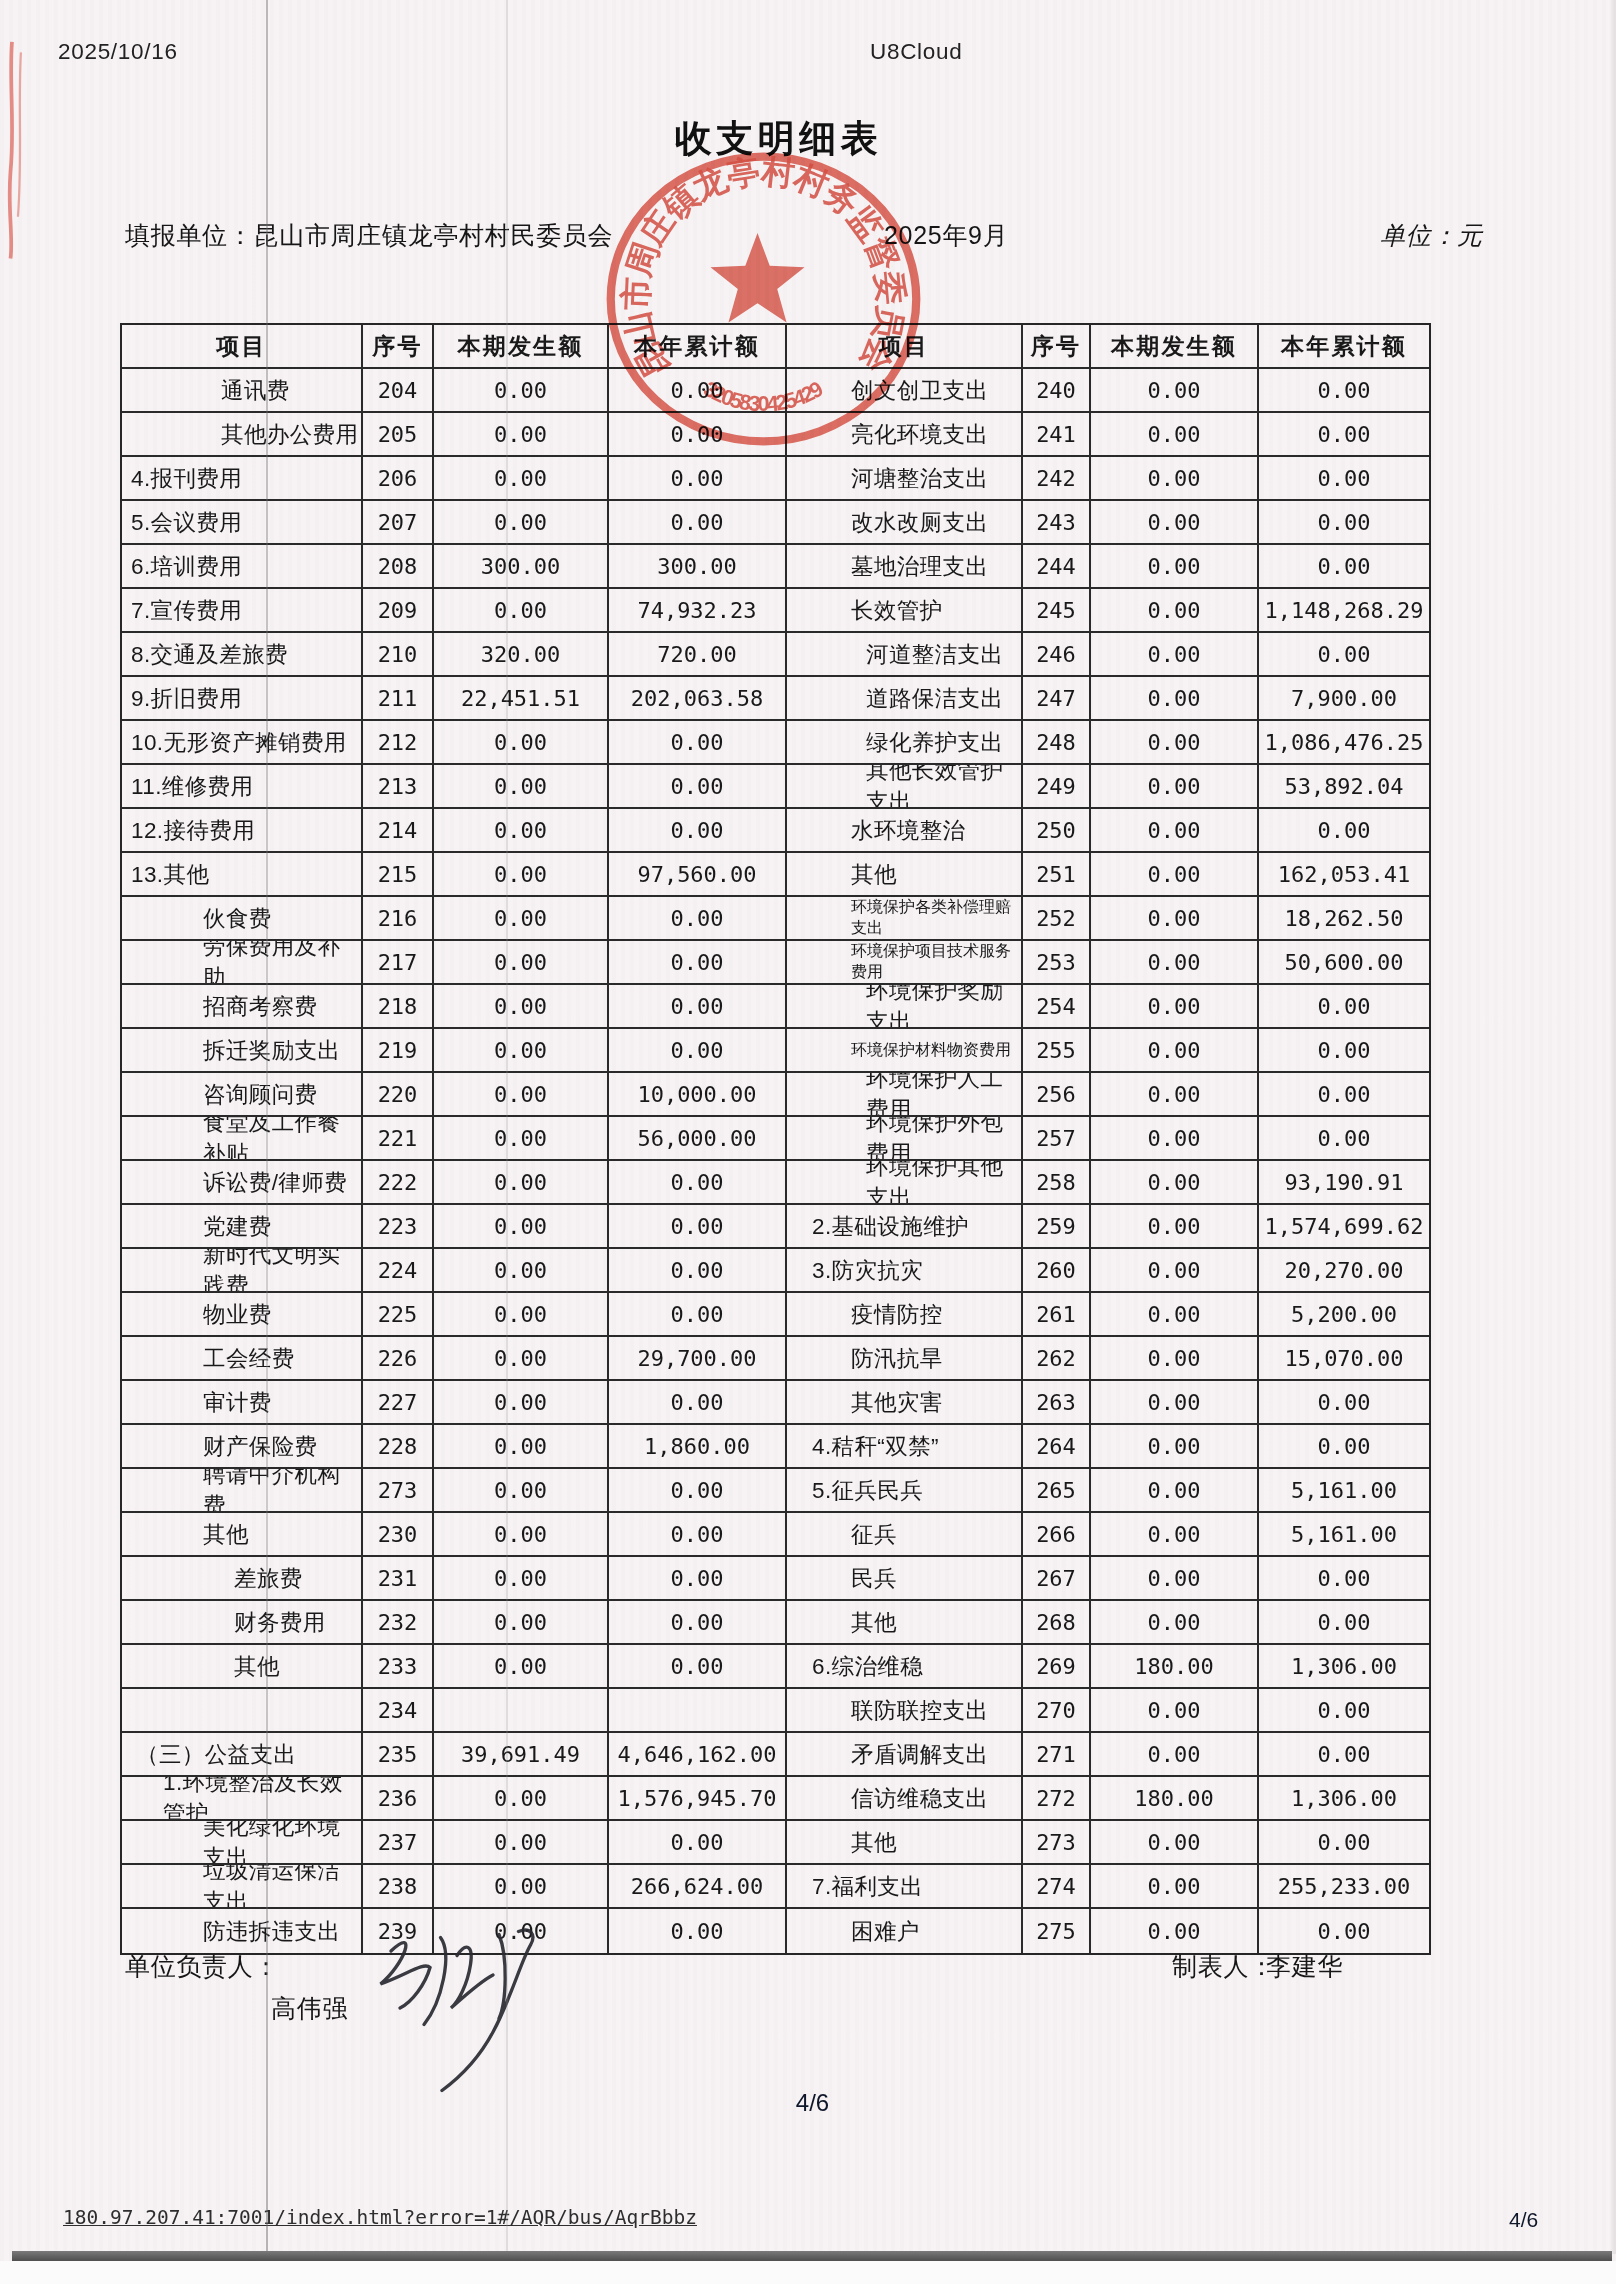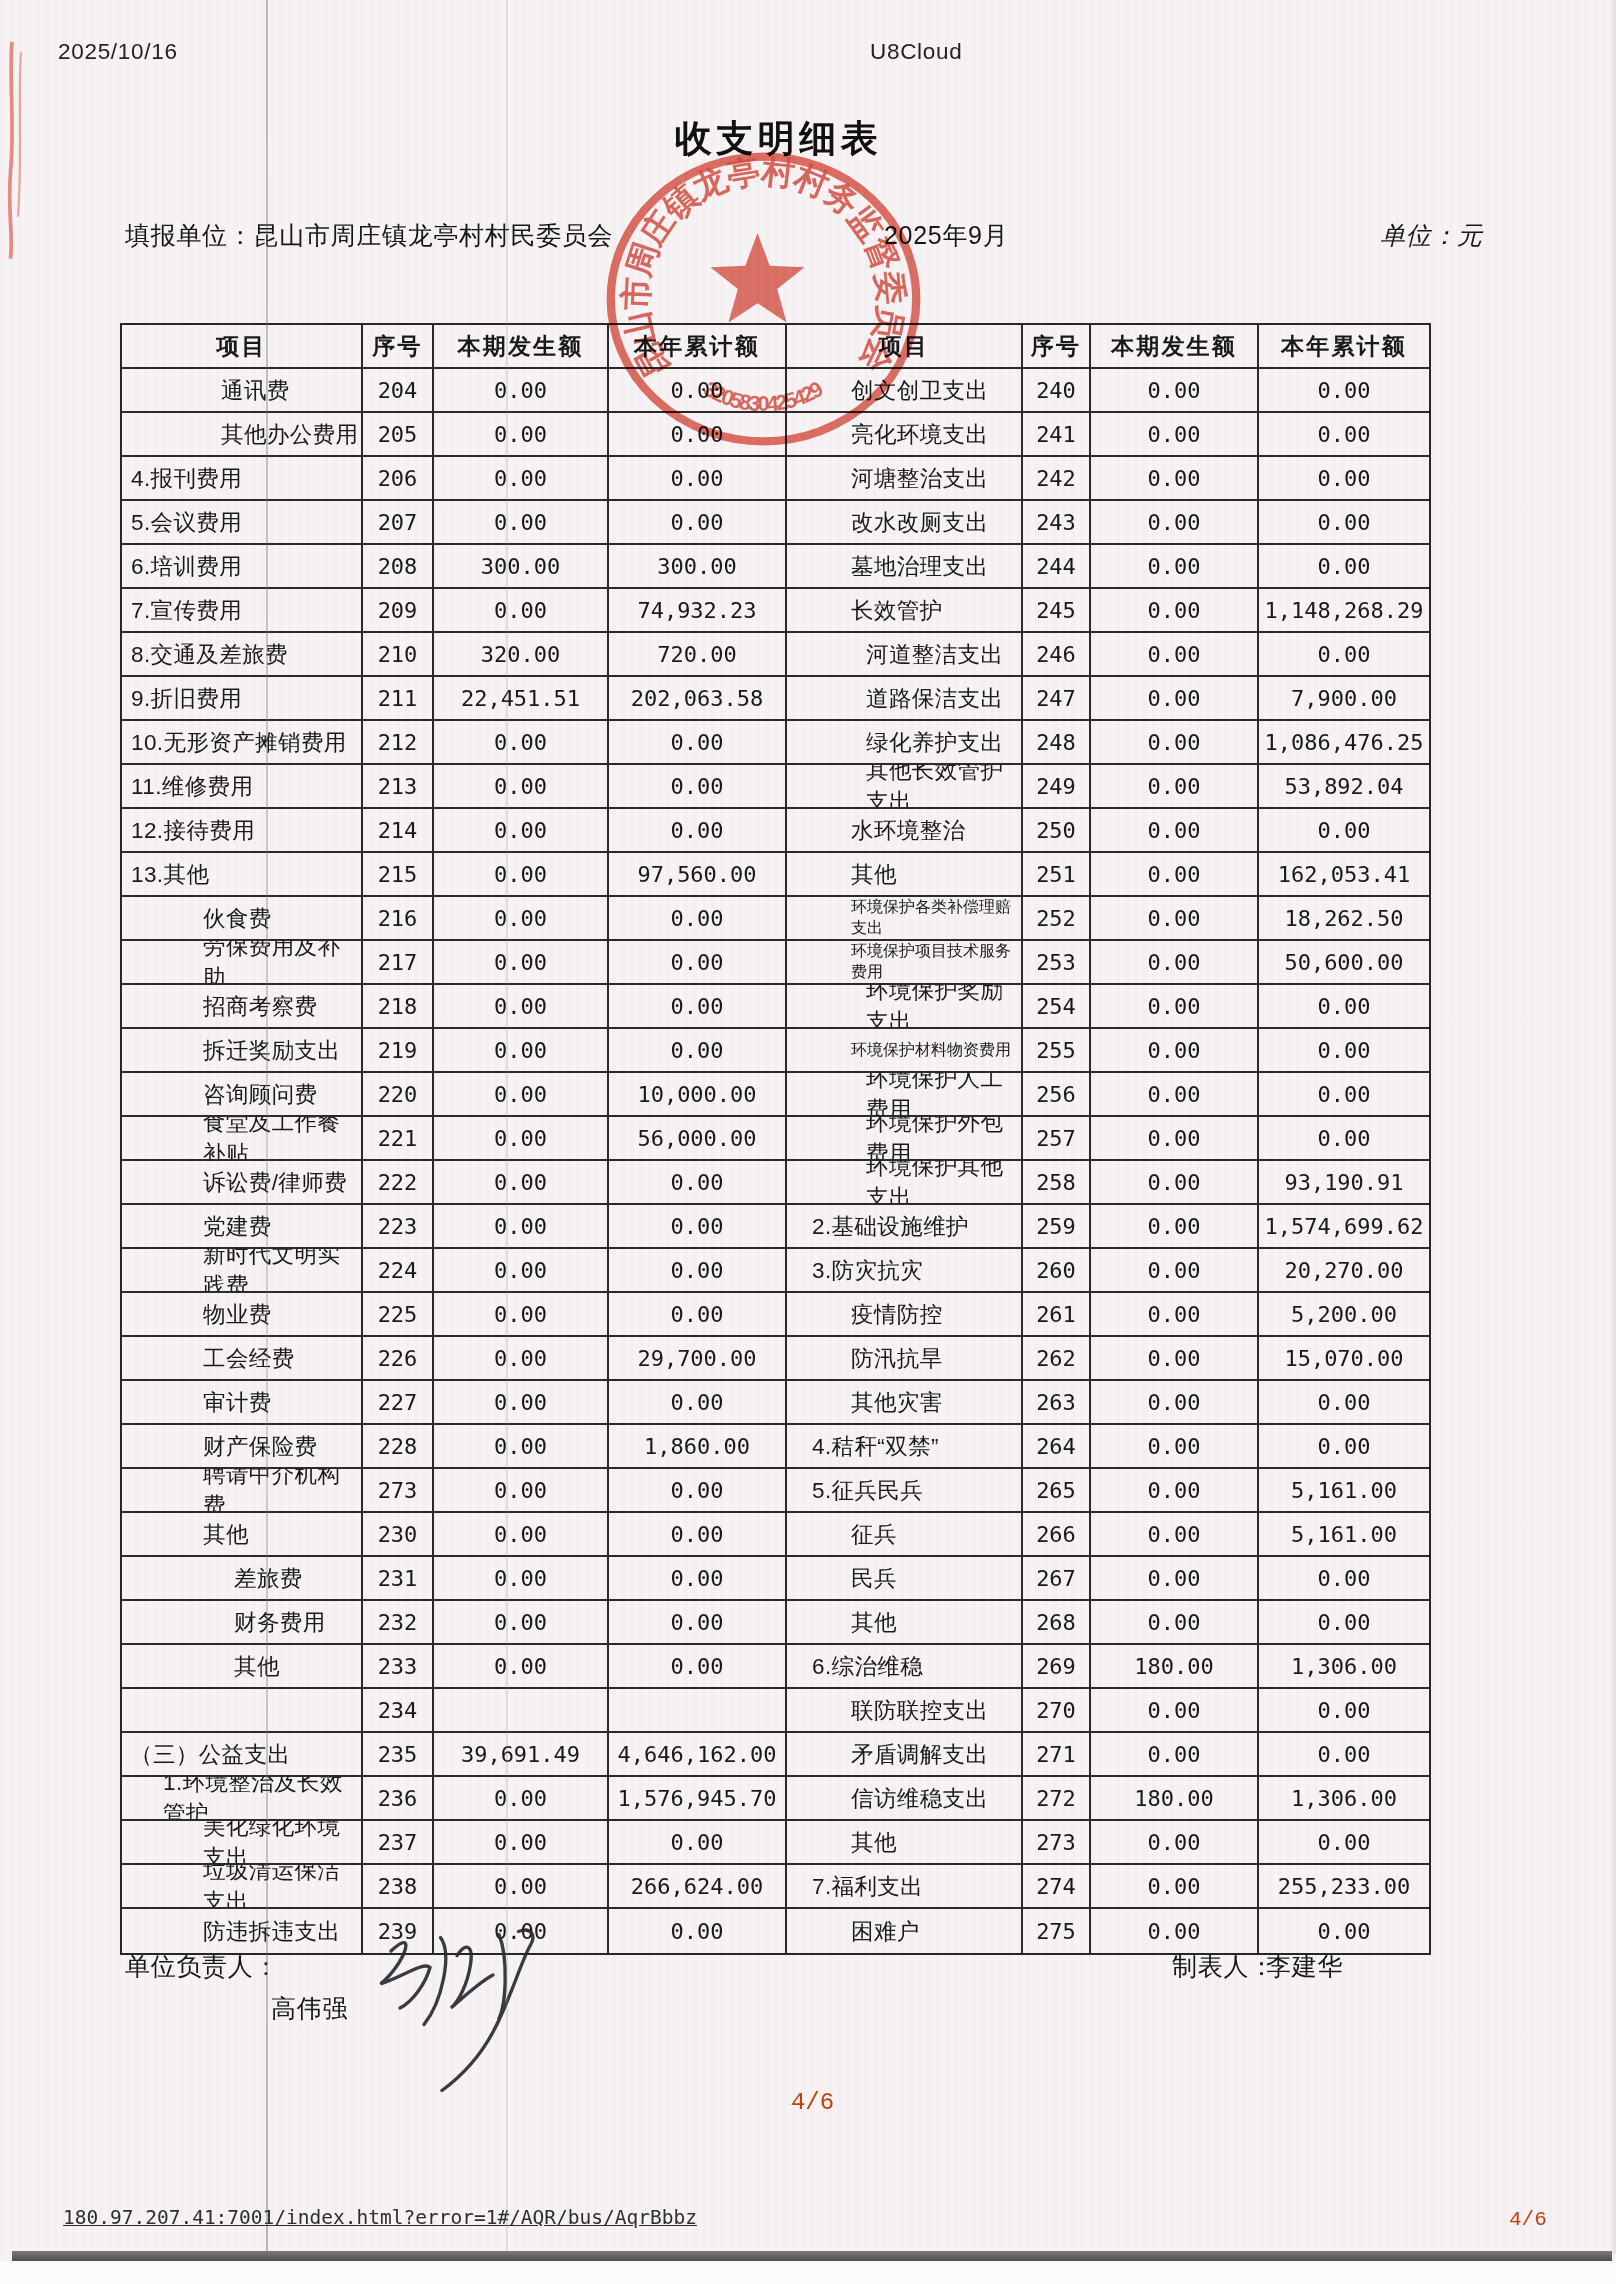--- a/index.html
+++ b/index.html
@@ -20,21 +20,21 @@
   .c{border-right:2.2px solid #2a2a2a;border-bottom:2.2px solid #2a2a2a;
      display:flex;align-items:center;justify-content:center;overflow:hidden;
      color:#191919;}
   .lastc{border-right:none;}
   .lastr{border-bottom:none;}
   .th{font-size:23px;font-weight:600;letter-spacing:2.2px;}
   .label{justify-content:flex-start;font-size:22.5px;letter-spacing:0.4px;}
   .num{font-size:22px;font-family:"DejaVu Sans Mono","Liberation Mono",monospace;letter-spacing:0px;}
   .sm{font-size:16px;letter-spacing:0;}
   
-  .side-l.lv0{padding-left:8px;}
+  .side-l.lv0{padding-left:14px;}
   .side-l.lv1{padding-left:9px;}
   .side-l.lv1b{padding-left:41px;}
   .side-l.lv2{padding-left:81px;}
   .side-l.lv2b{padding-left:99px;}
   .side-l.lv3{padding-left:112px;}
   
   .side-r.lv1{padding-left:25px;}
   .side-r.lv2{padding-left:64px;}
   .side-r.lv3{padding-left:79px;}
   
@@ -42,21 +42,21 @@
   .stamp text{fill:#d5392b;font-family:"Liberation Sans",sans-serif;}
   
   .fold1{position:absolute;left:266px;top:0;width:2.2px;height:2254px;
          background:linear-gradient(180deg,rgba(100,100,100,.42),rgba(120,120,120,.3) 60%,rgba(100,100,100,.45));}
   .fold2{position:absolute;left:506px;top:0;width:1.5px;height:2254px;background:rgba(150,150,150,.22);}
   .edge-r{position:absolute;right:0;top:0;width:7.5px;height:2254px;background:linear-gradient(90deg,rgba(0,0,0,0),rgba(0,0,0,0.08));}
   .bottombar{position:absolute;left:12px;top:2251px;width:1600px;height:9.7px;
          background:linear-gradient(180deg,#7a7a7a,#4e4e4e);}
   .belowbar{position:absolute;left:0;top:2261px;width:1616px;height:23px;background:#fbfbfb;}
   .footer-small{font-size:19.5px;color:#2e2e2e;font-family:"DejaVu Sans Mono","Liberation Mono",monospace;text-decoration:underline;}
-  .pnum{font-size:24px;font-family:Liberation Mono, monospace;color:#c2410c;}
+  .pnum{font-size:24px;font-family:Liberation Sans, sans-serif;color:#0f172a;}
 </style>
 </head>
 <body>
 
 <div class="page">
 
   <div class="abs meta" style="left:58px;top:39px;">2025/10/16</div>
   <div class="abs meta" style="left:870px;top:39px;">U8Cloud</div>
 
   <div class="abs title" style="left:666px;top:114px;width:225px;text-align:center;">收支明细表</div>

